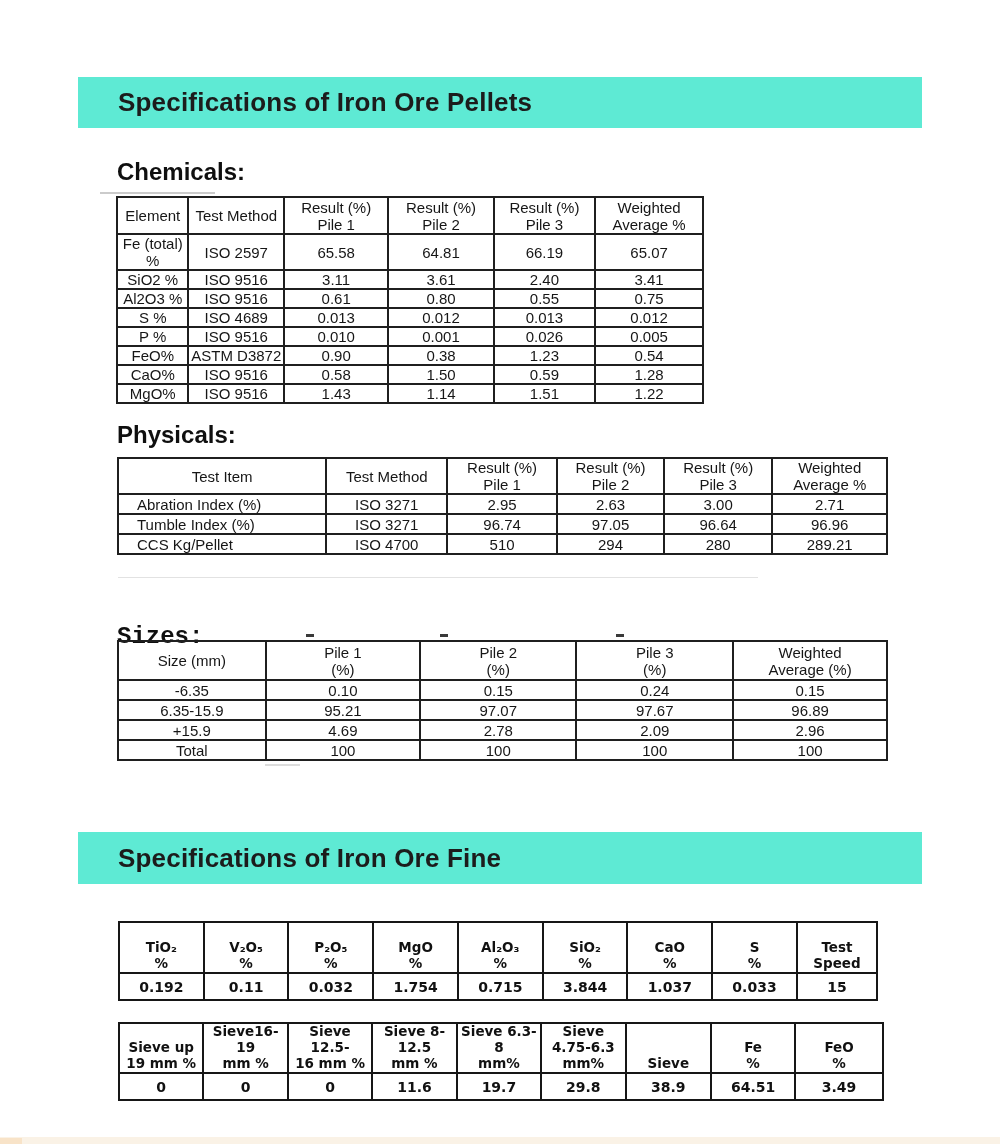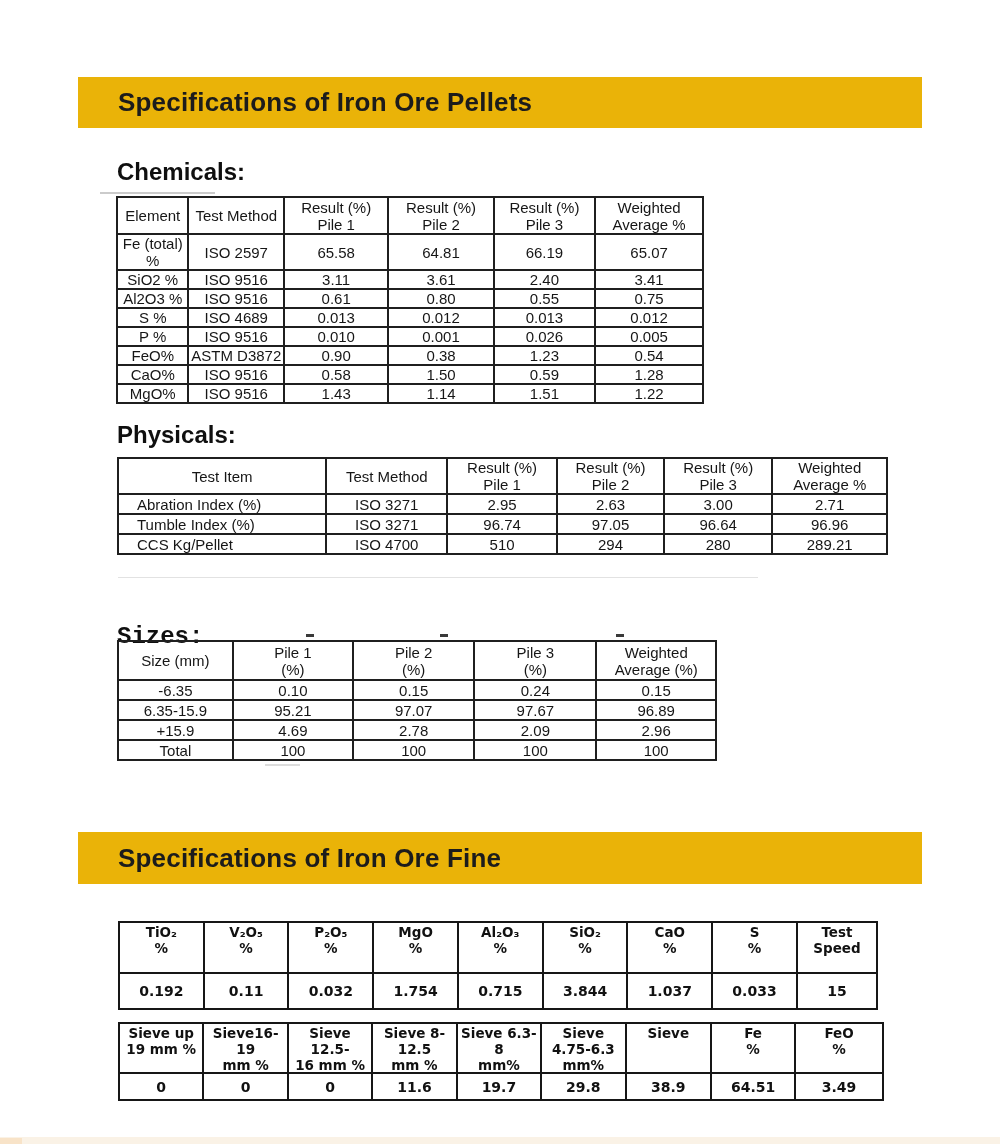--- a/index.html
+++ b/index.html
@@ -1,20 +1,20 @@
 <!DOCTYPE html>
 <html><head>
 <meta charset="utf-8">
 <style>
   html,body{margin:0;padding:0;background:#ffffff;}
   .page{position:relative;width:1000px;height:1144px;background:#ffffff;overflow:hidden;
         font-family:"Liberation Sans",sans-serif;color:#141414;}
 
   
-  .banner{position:absolute;left:78px;width:844px;background:#eab308;
+  .banner{position:absolute;left:78px;width:844px;background:#5eead4;
           display:flex;align-items:center;box-sizing:border-box;padding-left:40px;}
   .banner .banner-title{font-family:"Liberation Sans",sans-serif;font-weight:700;
           font-size:26px;color:#1c1c1c;letter-spacing:.2px;}
   #banner-pellets{top:77px;height:51px;}
   #banner-fine{top:832px;height:52px;}
 
   
   .sec-heading{position:absolute;left:117px;font-weight:700;font-size:24px;
                line-height:28px;color:#0f0f0f;}
   #heading-chemicals{top:158px;}
@@ -28,36 +28,36 @@
   table.ptable th,table.ptable td{border:2px solid #1f1f1f;padding:0;text-align:center;
                font-weight:400;font-size:15px;overflow:hidden;}
   table.ptable th span{display:block;line-height:17px;}
   #tbl-chemicals{left:116px;top:196px;width:588px;}
   #tbl-chemicals thead tr{height:37px;}
   #tbl-chemicals tbody tr{height:19px;}
   #tbl-physicals{left:117px;top:457px;width:771px;}
   #tbl-physicals thead tr{height:36px;}
   #tbl-physicals tbody tr{height:20px;}
   #tbl-physicals td.left{text-align:left;padding-left:18px;}
-  #tbl-sizes{left:117px;top:640px;width:600px;}
+  #tbl-sizes{left:117px;top:640px;width:771px;}
   #tbl-sizes thead tr{height:39px;}
   #tbl-sizes tbody tr{height:20px;}
 
   
   table.fine{border-collapse:collapse;table-layout:fixed;width:100%;
              font-family:"DejaVu Sans",sans-serif;color:#111111;}
   table.fine th,table.fine td{border:2px solid #161616;padding:0;text-align:center;
              font-weight:700;overflow:hidden;}
   table.fine td{font-size:14px;}
-  table.fine .hwrap{display:flex;flex-direction:column;justify-content:flex-start;}
+  table.fine .hwrap{display:flex;flex-direction:column;justify-content:flex-end;}
   table.fine .hwrap span{display:block;font-size:13.5px;line-height:16px;}
-  table.fine th.single .hwrap{justify-content:flex-start;}
+  table.fine th.single .hwrap{justify-content:flex-end;}
   #tbl-fine-chem{left:118px;top:921px;width:760px;}
   #tbl-fine-chem thead tr{height:51px;}
-  #tbl-fine-chem tbody tr{height:36px;}
+  #tbl-fine-chem tbody tr{height:27px;}
   #tbl-fine-chem .hwrap{height:47px;}
   #tbl-fine-sieve{left:118px;top:1022px;width:766px;}
   #tbl-fine-sieve thead tr{height:50px;}
   #tbl-fine-sieve tbody tr{height:27px;}
   #tbl-fine-sieve .hwrap{height:46px;}
 
   
   .artifact{position:absolute;}
   #art-chem-line{left:100px;top:192px;width:115px;height:2px;background:#cbcbcb;}
   #art-phys-line{left:118px;top:577px;width:640px;height:1px;background:#e2e2e2;}

